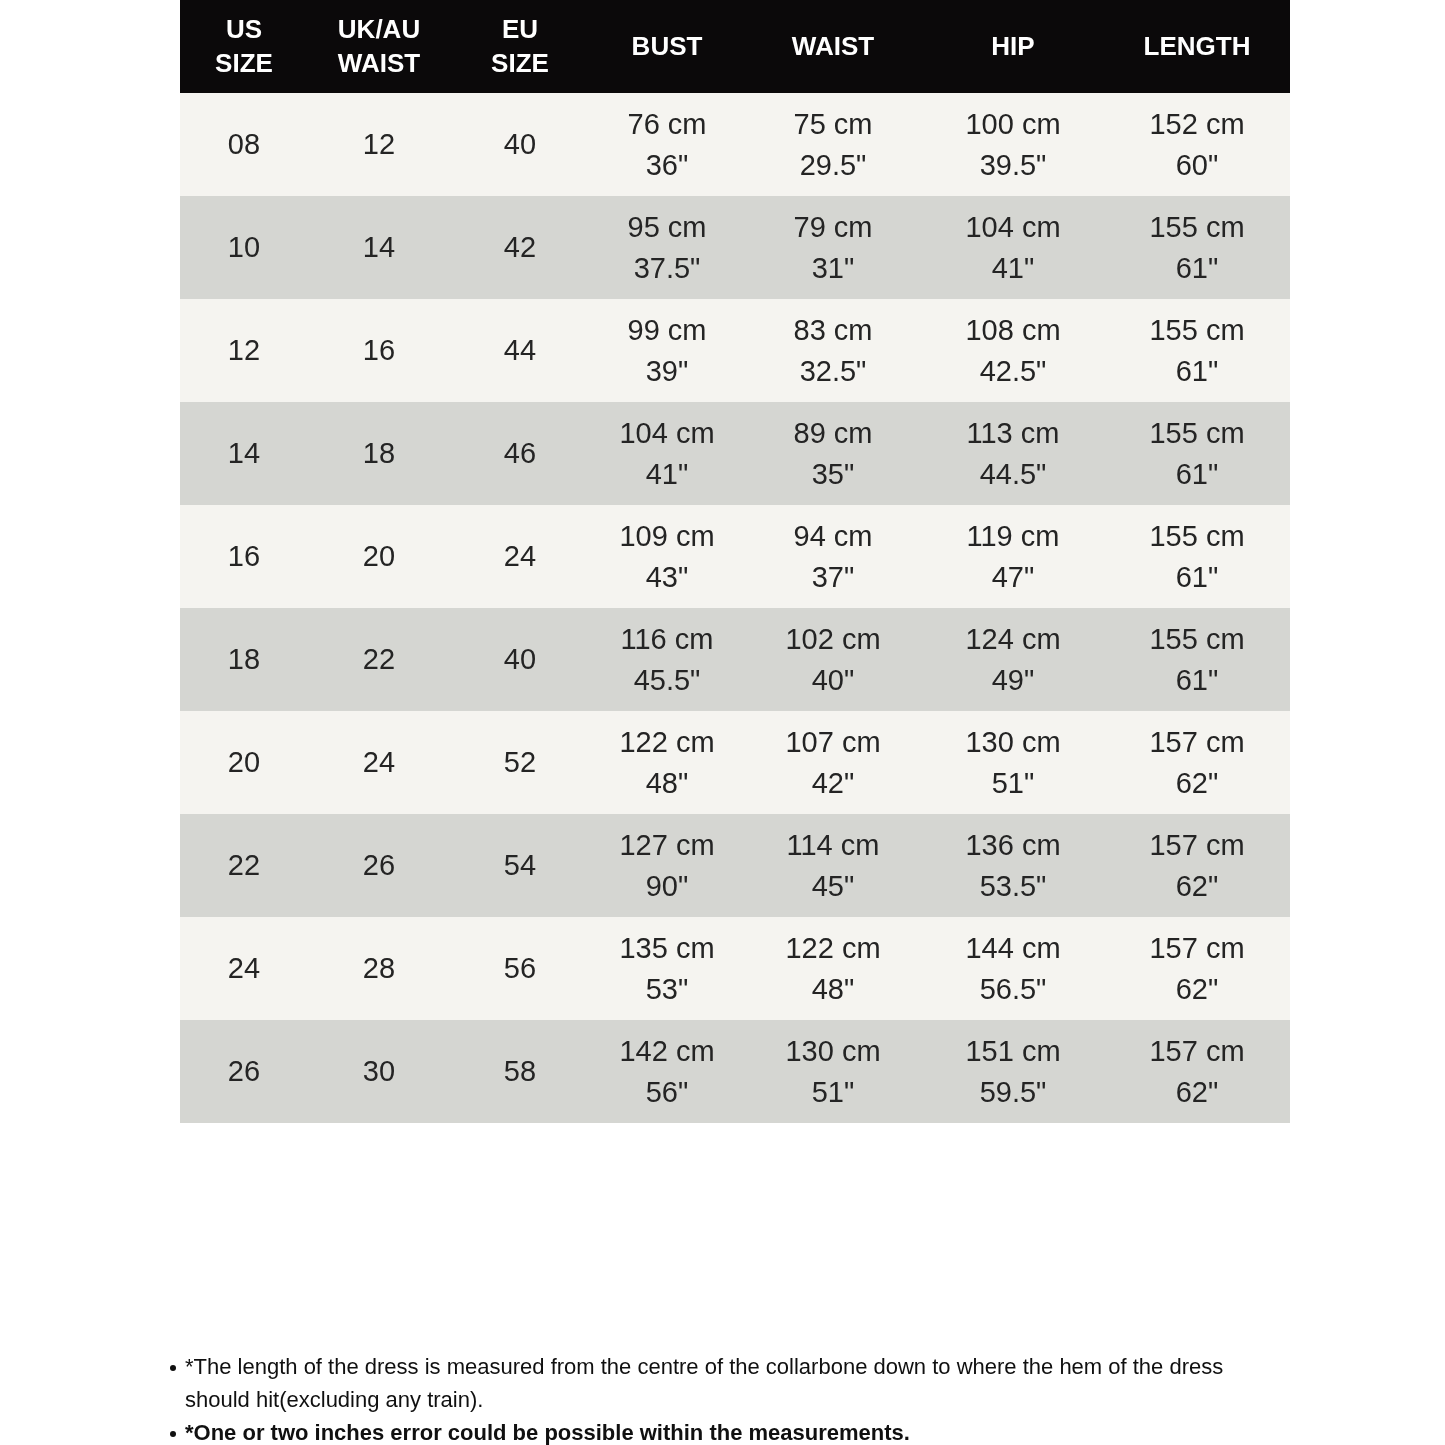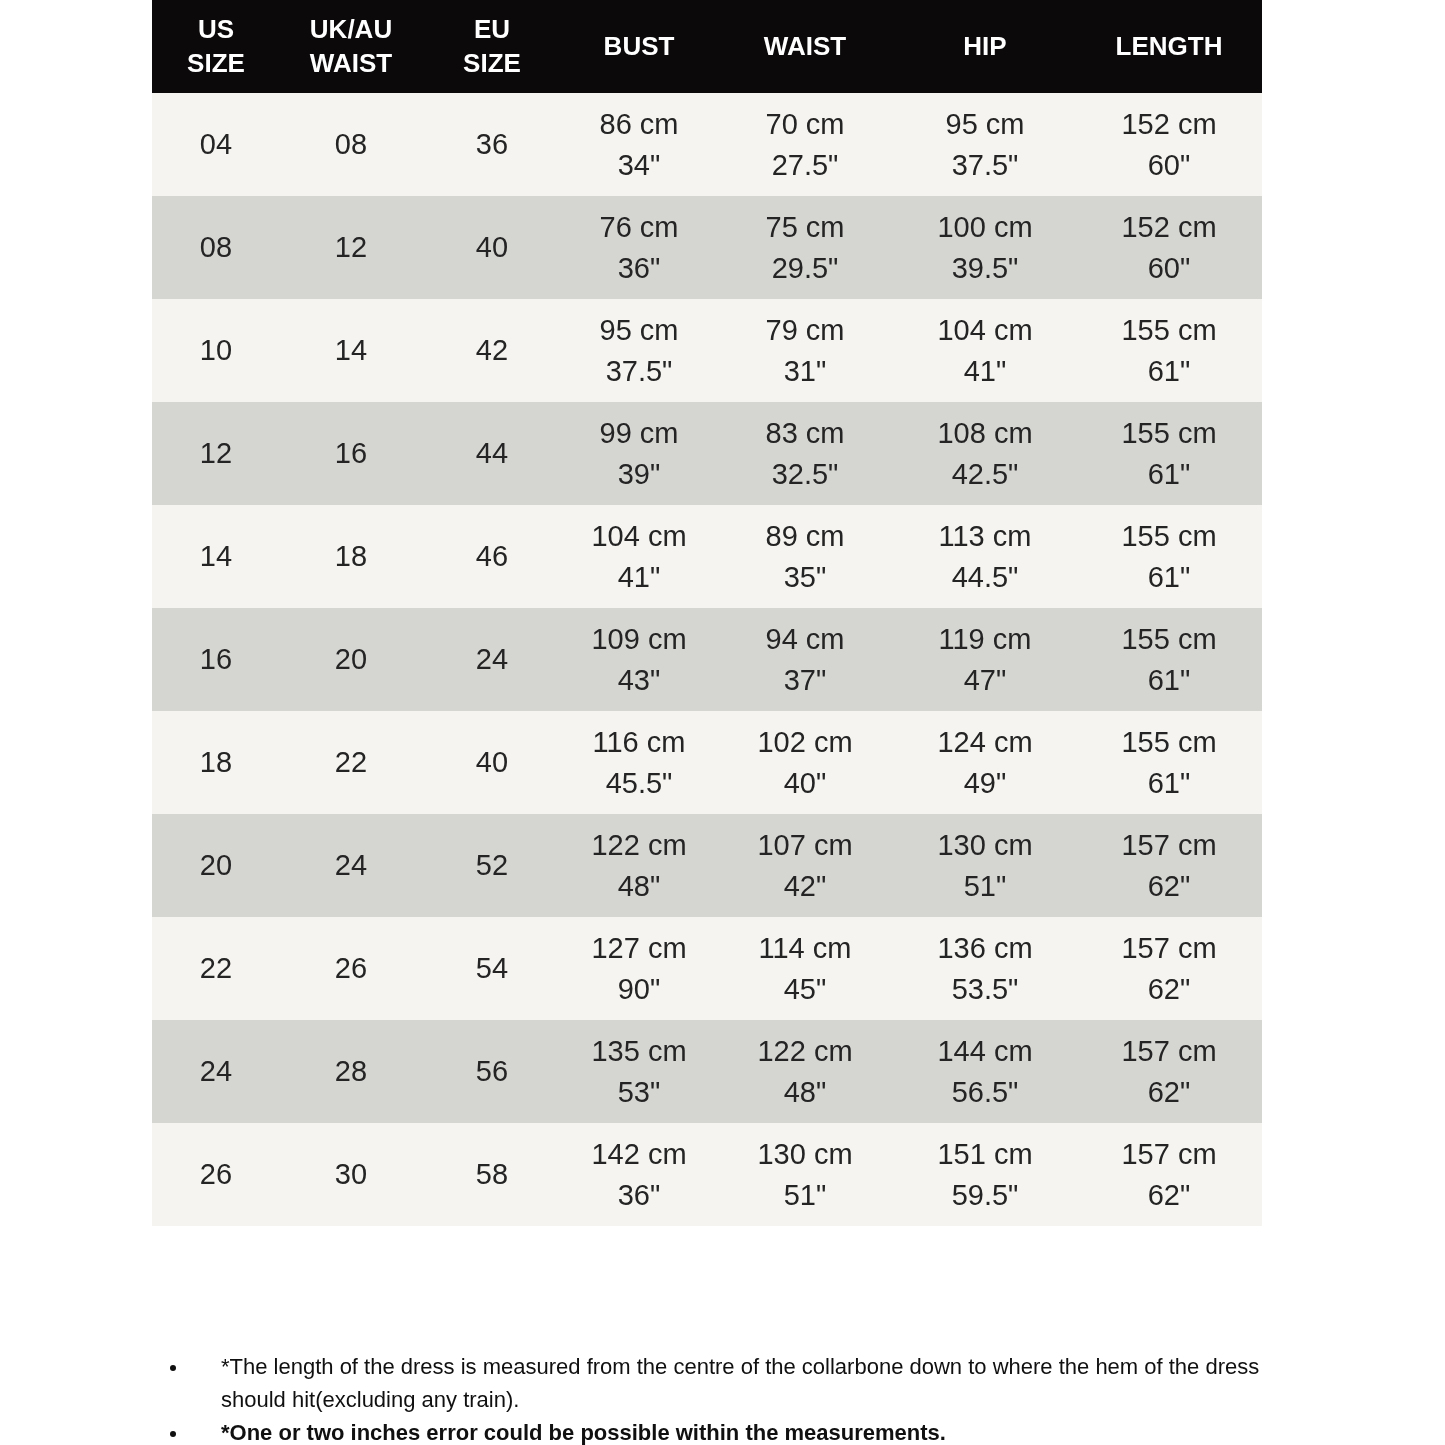--- a/index.html
+++ b/index.html
@@ -8,21 +8,21 @@
     width: 1445px;
     height: 1445px;
     position: relative;
     background: #ffffff;
     font-family: "Liberation Sans", "DejaVu Sans", sans-serif;
     overflow: hidden;
   }
 
   .size-chart {
     position: absolute;
-    left: 152px;
+    left: 180px;
     top: 0;
   }
 
   table.size-table {
     border-collapse: collapse;
     table-layout: fixed;
     width: 1110px;
   }
 
   .size-table thead th {
@@ -57,21 +57,20 @@
     left: 170px;
     top: 1350px;
     width: 1160px;
     font-size: 22px;
     color: #101010;
   }
   .note {
     display: flex;
     align-items: flex-start;
     line-height: 33px;
-    gap: 36px;
   }
   .bullet {
     width: 6px;
     height: 6px;
     border-radius: 50%;
     background: #101010;
     margin: 15px 9px 0 0;
     flex: 0 0 auto;
   }
   .note-text { white-space: pre-line; }
@@ -100,33 +99,20 @@
         <th>EU
 SIZE</th>
         <th>BUST</th>
         <th>WAIST</th>
         <th>HIP</th>
         <th>LENGTH</th>
       </tr>
     </thead>
     <tbody>
       <tr>
-        <td>04</td>
-        <td>08</td>
-        <td>36</td>
-        <td>86 cm
-34"</td>
-        <td>70 cm
-27.5"</td>
-        <td>95 cm
-37.5"</td>
-        <td>152 cm
-60"</td>
-      </tr>
-      <tr>
         <td>08</td>
         <td>12</td>
         <td>40</td>
         <td>76 cm
 36"</td>
         <td>75 cm
 29.5"</td>
         <td>100 cm
 39.5"</td>
         <td>152 cm
@@ -234,21 +220,21 @@
         <td>144 cm
 56.5"</td>
         <td>157 cm
 62"</td>
       </tr>
       <tr>
         <td>26</td>
         <td>30</td>
         <td>58</td>
         <td>142 cm
-36"</td>
+56"</td>
         <td>130 cm
 51"</td>
         <td>151 cm
 59.5"</td>
         <td>157 cm
 62"</td>
       </tr>
     </tbody>
   </table>
 </div>

